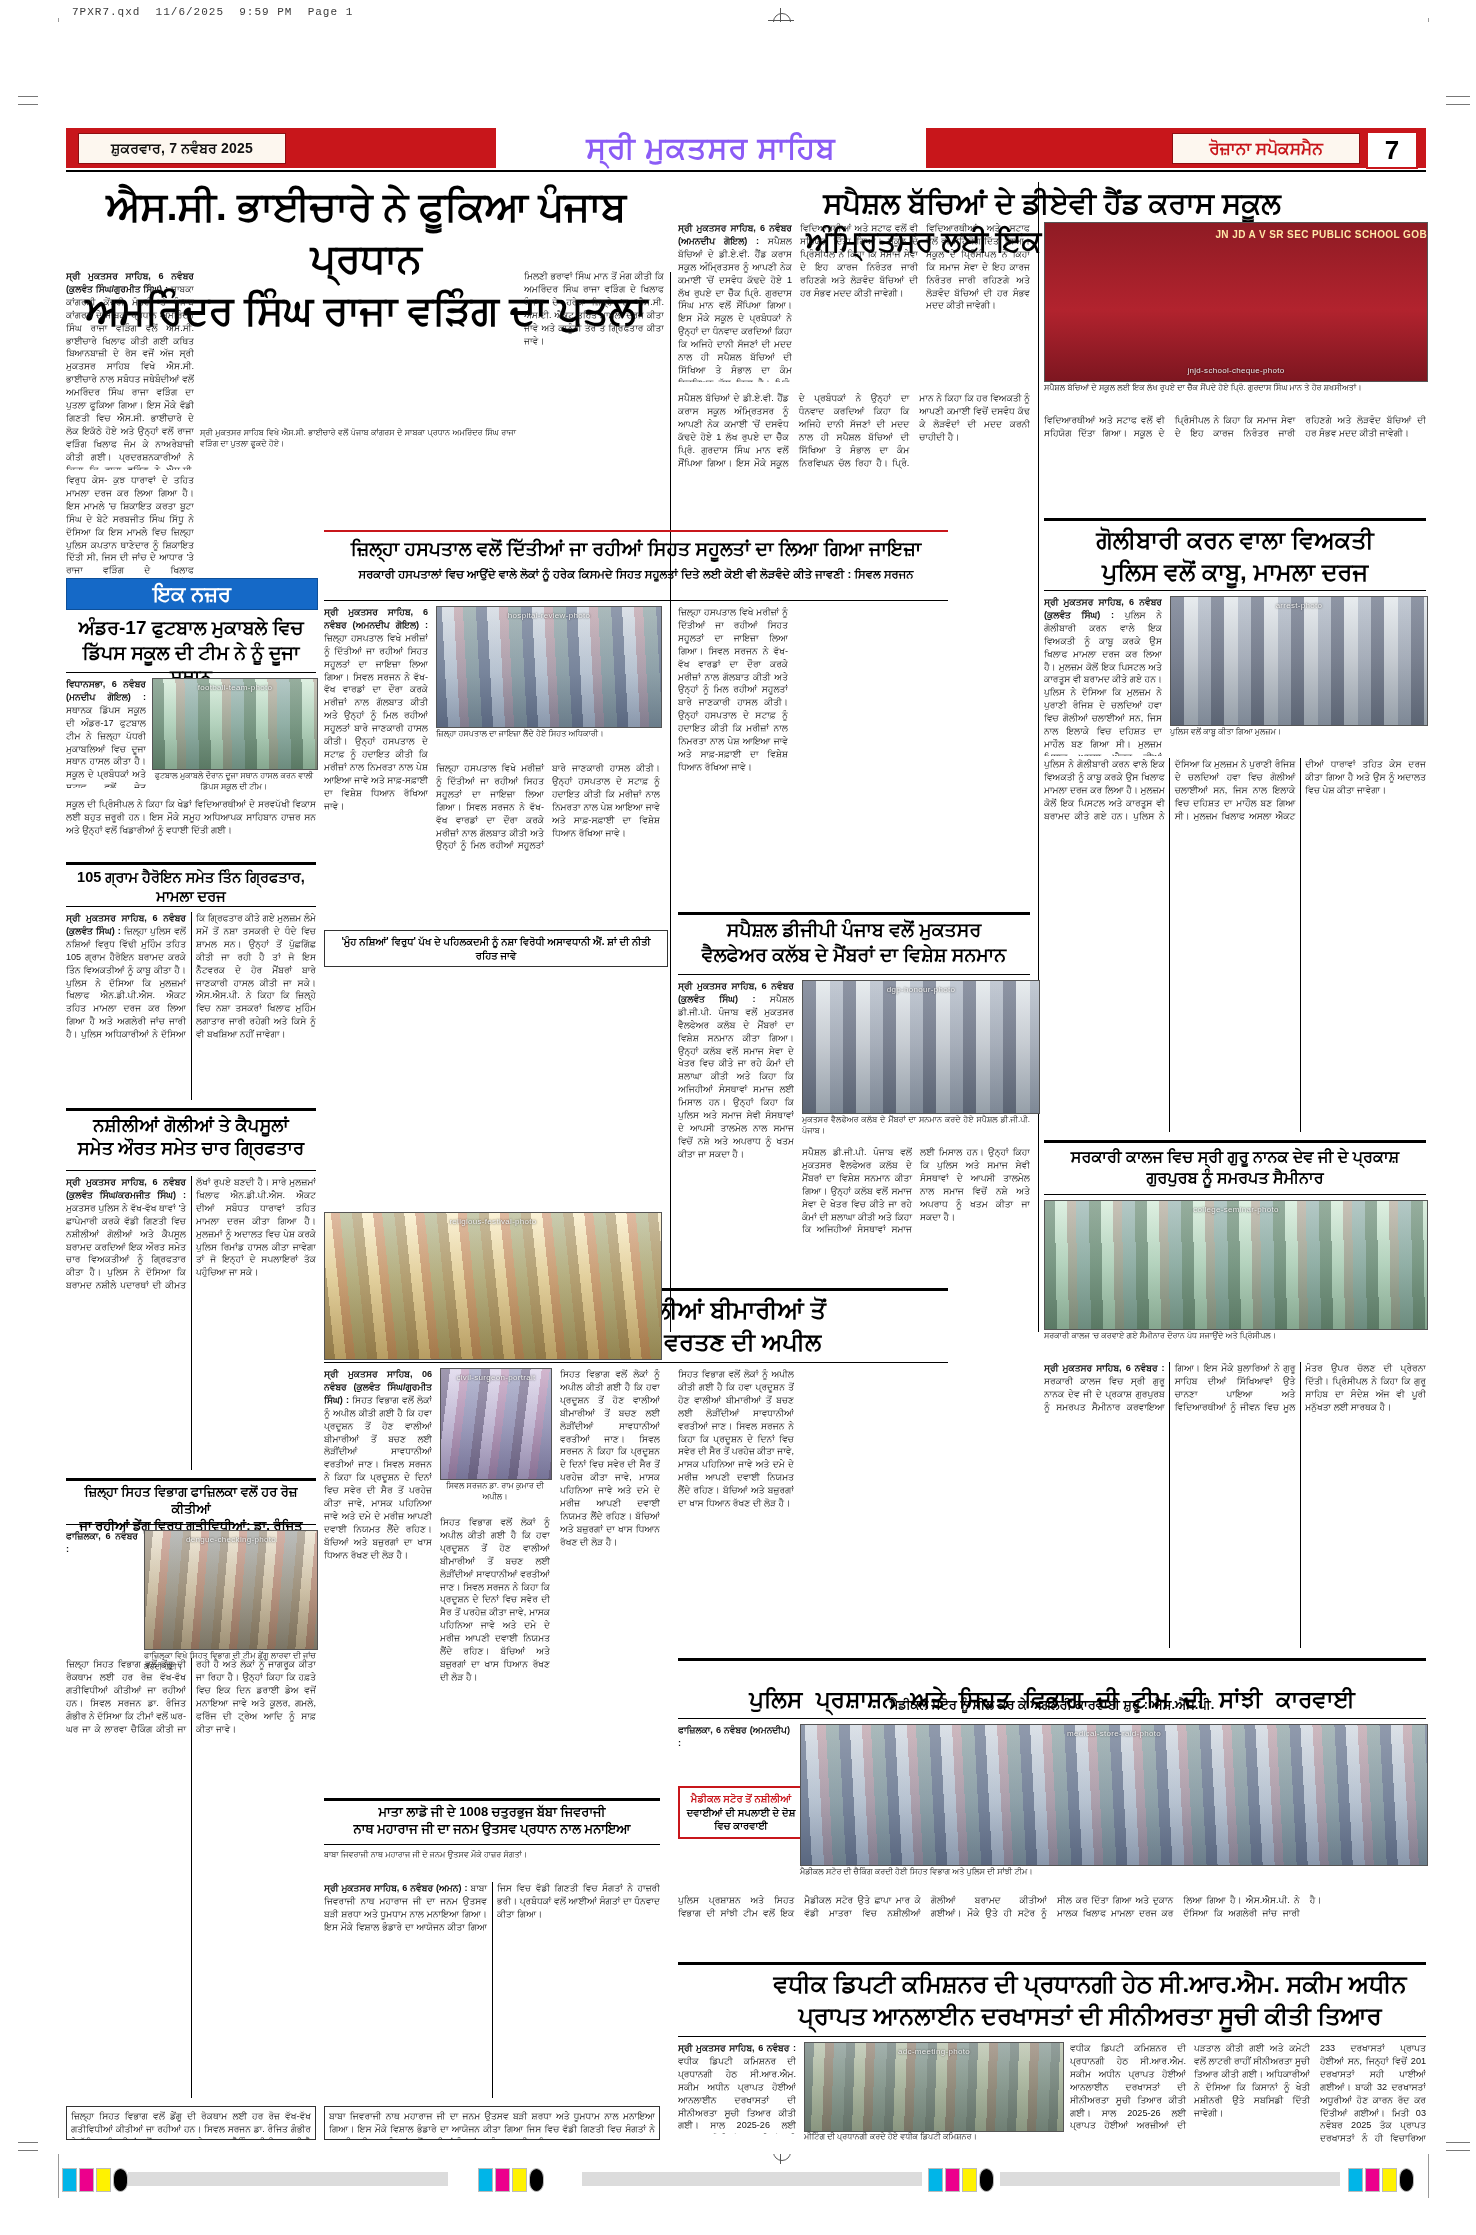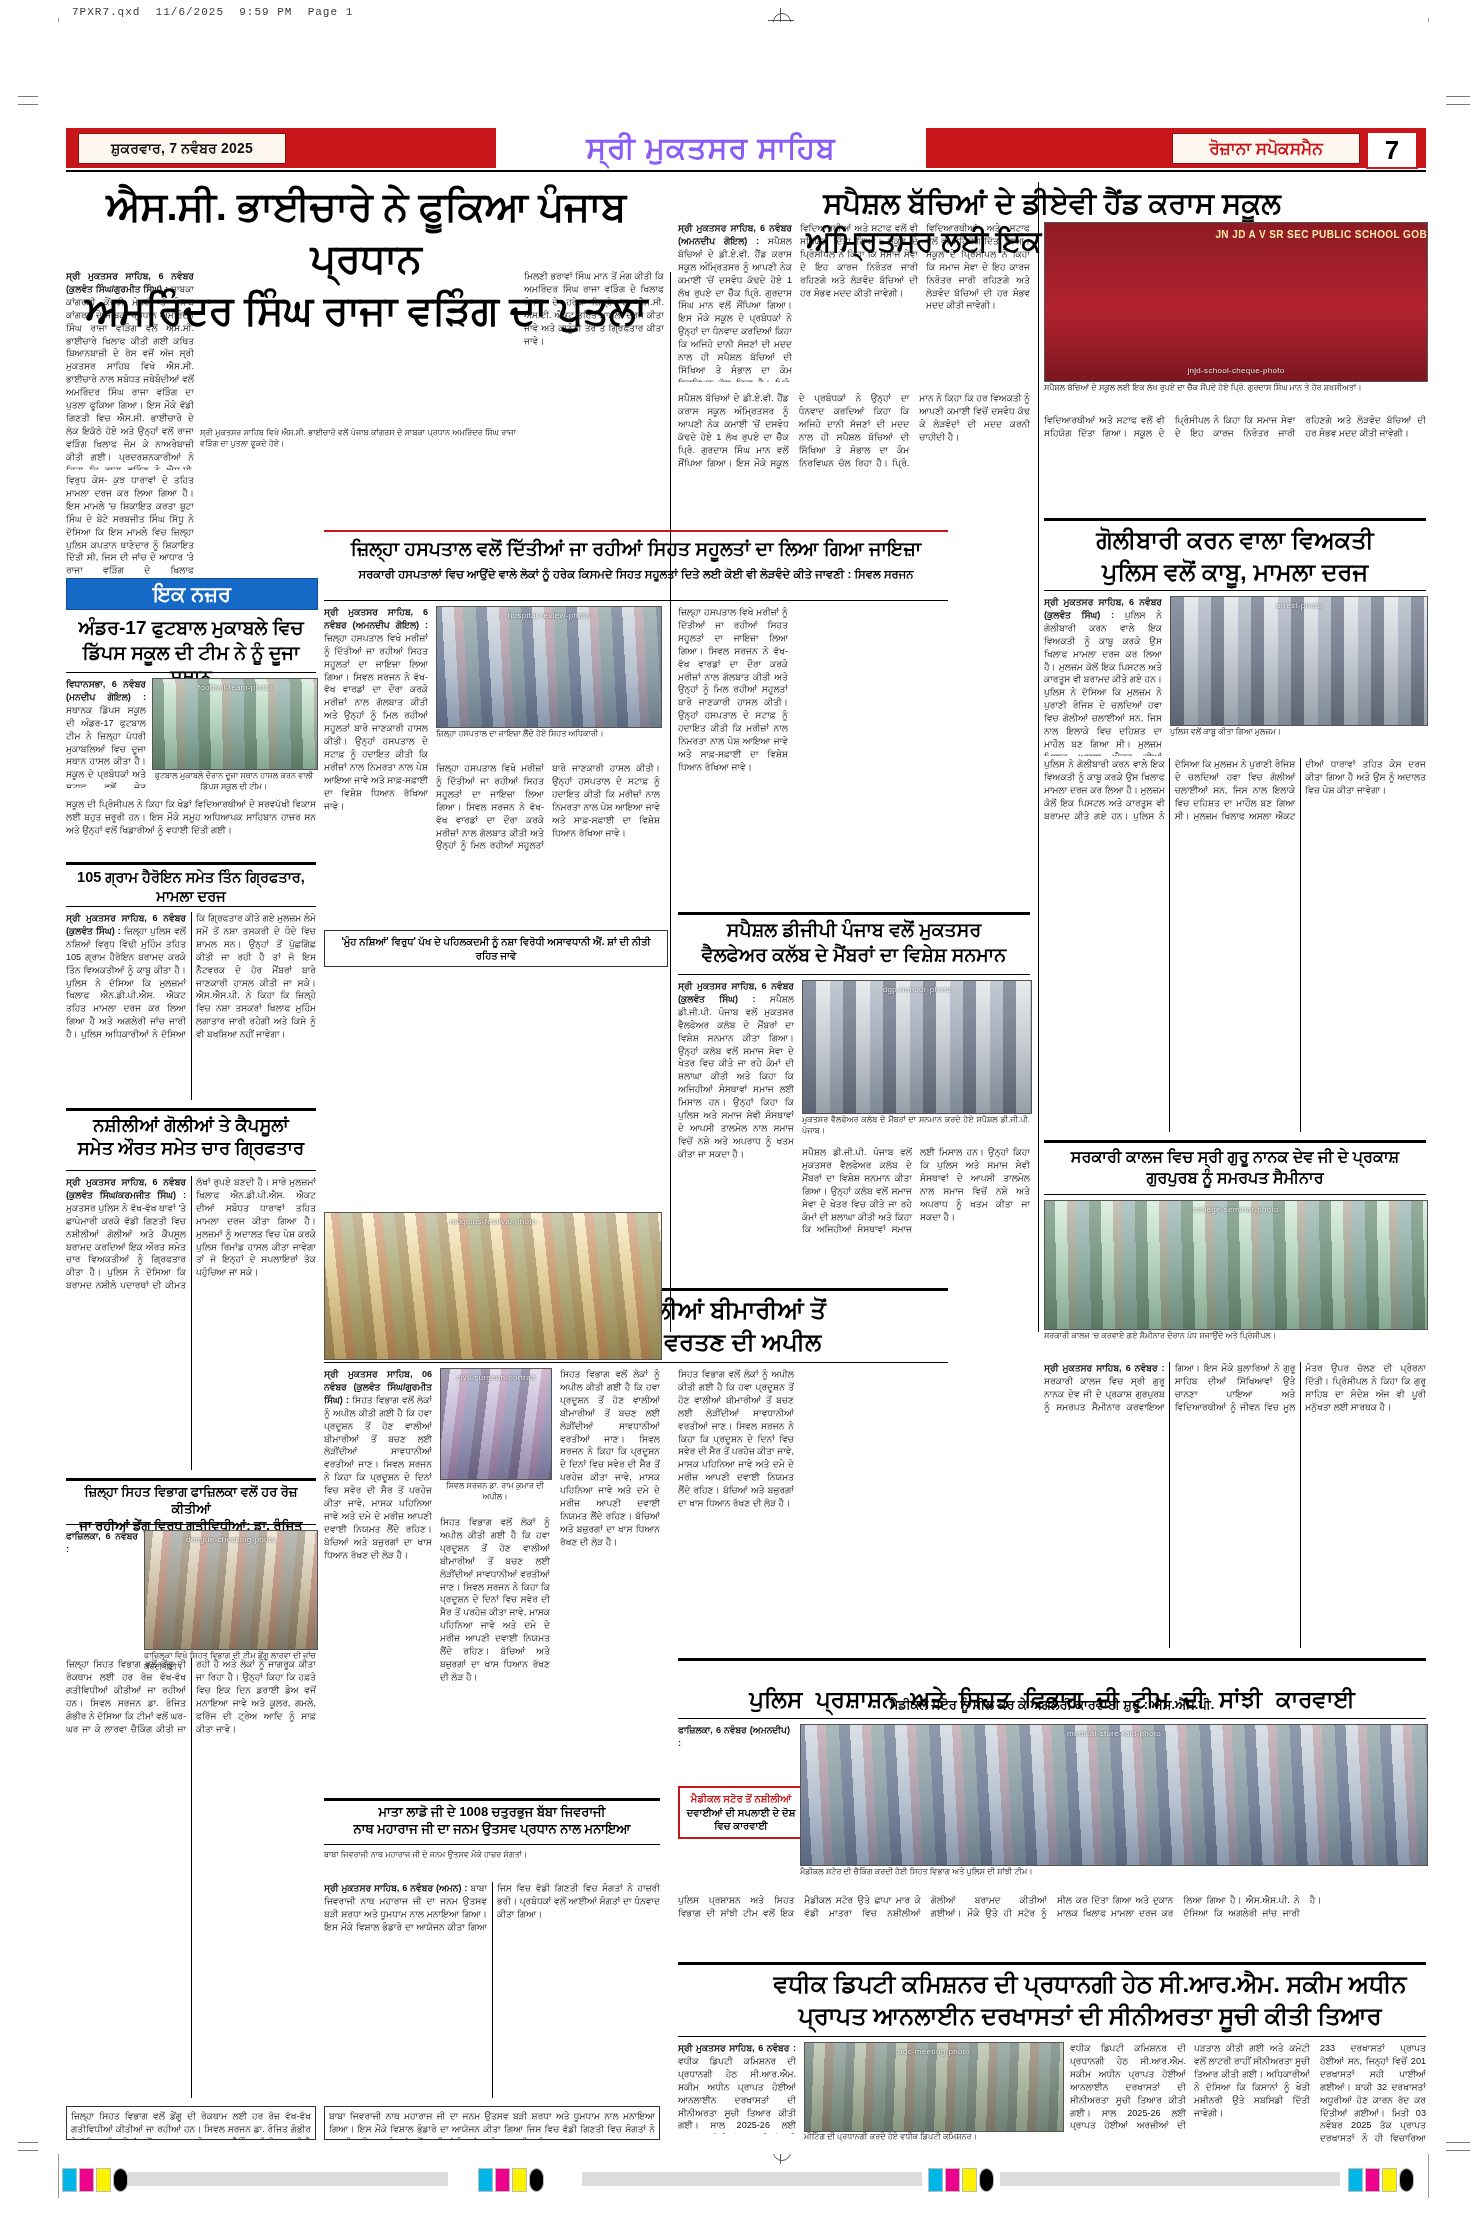--- a/index.html
+++ b/index.html
@@ -418,21 +418,21 @@
   <div class="thick-rule" style="position:absolute;left:640px;top:890px;width:352px;"></div>
   <div style="position:absolute;left:640px;top:896px;width:352px;">
     <div class="sub-head" style="font-size:19px;">ਸਪੈਸ਼ਲ ਡੀਜੀਪੀ ਪੰਜਾਬ ਵਲੋਂ ਮੁਕਤਸਰ</div>
     <div class="sub-head" style="font-size:19px;">ਵੈਲਫੇਅਰ ਕਲੱਬ ਦੇ ਮੈਂਬਰਾਂ ਦਾ ਵਿਸ਼ੇਸ਼ ਸਨਮਾਨ</div>
   </div>
   <div class="blk-rule" style="position:absolute;left:640px;top:952px;width:352px;"></div>
   <div class="body-col" style="position:absolute;left:640px;top:958px;width:116px;height:250px;">
     <span style="font-weight:bold;">ਸ੍ਰੀ ਮੁਕਤਸਰ ਸਾਹਿਬ, 6 ਨਵੰਬਰ (ਕੁਲਵੰਤ ਸਿੰਘ) :</span>
     <span>ਸਪੈਸ਼ਲ ਡੀ.ਜੀ.ਪੀ. ਪੰਜਾਬ ਵਲੋਂ ਮੁਕਤਸਰ ਵੈਲਫੇਅਰ ਕਲੱਬ ਦੇ ਮੈਂਬਰਾਂ ਦਾ ਵਿਸ਼ੇਸ਼ ਸਨਮਾਨ ਕੀਤਾ ਗਿਆ। ਉਨ੍ਹਾਂ ਕਲੱਬ ਵਲੋਂ ਸਮਾਜ ਸੇਵਾ ਦੇ ਖੇਤਰ ਵਿਚ ਕੀਤੇ ਜਾ ਰਹੇ ਕੰਮਾਂ ਦੀ ਸ਼ਲਾਘਾ ਕੀਤੀ ਅਤੇ ਕਿਹਾ ਕਿ ਅਜਿਹੀਆਂ ਸੰਸਥਾਵਾਂ ਸਮਾਜ ਲਈ ਮਿਸਾਲ ਹਨ। ਉਨ੍ਹਾਂ ਕਿਹਾ ਕਿ ਪੁਲਿਸ ਅਤੇ ਸਮਾਜ ਸੇਵੀ ਸੰਸਥਾਵਾਂ ਦੇ ਆਪਸੀ ਤਾਲਮੇਲ ਨਾਲ ਸਮਾਜ ਵਿਚੋਂ ਨਸ਼ੇ ਅਤੇ ਅਪਰਾਧ ਨੂੰ ਖਤਮ ਕੀਤਾ ਜਾ ਸਕਦਾ ਹੈ।</span>
   </div>
-  <div class="photo ph-d" style="position:absolute;left:764px;top:958px;width:228px;height:132px;">
+  <div class="photo ph-d" style="position:absolute;left:764px;top:958px;width:228px;height:132px;padding-left:8px;">
     <div class="ph-lbl">dgp-honour-photo</div>
   </div>
   <div class="caption" style="position:absolute;left:764px;top:1093px;width:228px;height:26px;">ਮੁਕਤਸਰ ਵੈਲਫੇਅਰ ਕਲੱਬ ਦੇ ਮੈਂਬਰਾਂ ਦਾ ਸਨਮਾਨ ਕਰਦੇ ਹੋਏ ਸਪੈਸ਼ਲ ਡੀ.ਜੀ.ਪੀ. ਪੰਜਾਬ।</div>
   <div class="body-col" style="position:absolute;left:764px;top:1124px;width:228px;height:180px;column-count:2;column-gap:8px;">
     <span>ਸਪੈਸ਼ਲ ਡੀ.ਜੀ.ਪੀ. ਪੰਜਾਬ ਵਲੋਂ ਮੁਕਤਸਰ ਵੈਲਫੇਅਰ ਕਲੱਬ ਦੇ ਮੈਂਬਰਾਂ ਦਾ ਵਿਸ਼ੇਸ਼ ਸਨਮਾਨ ਕੀਤਾ ਗਿਆ। ਉਨ੍ਹਾਂ ਕਲੱਬ ਵਲੋਂ ਸਮਾਜ ਸੇਵਾ ਦੇ ਖੇਤਰ ਵਿਚ ਕੀਤੇ ਜਾ ਰਹੇ ਕੰਮਾਂ ਦੀ ਸ਼ਲਾਘਾ ਕੀਤੀ ਅਤੇ ਕਿਹਾ ਕਿ ਅਜਿਹੀਆਂ ਸੰਸਥਾਵਾਂ ਸਮਾਜ ਲਈ ਮਿਸਾਲ ਹਨ। ਉਨ੍ਹਾਂ ਕਿਹਾ ਕਿ ਪੁਲਿਸ ਅਤੇ ਸਮਾਜ ਸੇਵੀ ਸੰਸਥਾਵਾਂ ਦੇ ਆਪਸੀ ਤਾਲਮੇਲ ਨਾਲ ਸਮਾਜ ਵਿਚੋਂ ਨਸ਼ੇ ਅਤੇ ਅਪਰਾਧ ਨੂੰ ਖਤਮ ਕੀਤਾ ਜਾ ਸਕਦਾ ਹੈ।</span>
   </div>
 
   <div class="thick-rule" style="position:absolute;left:286px;top:1266px;width:624px;"></div>
   <div style="position:absolute;left:286px;top:1272px;width:624px;">
     <div class="sec-head" style="font-size:24px;">ਹਵਾ ਪ੍ਰਦੂਸ਼ਨ ਤੋਂ ਹੋਣ ਵਾਲੀਆਂ ਬੀਮਾਰੀਆਂ ਤੋਂ</div>

